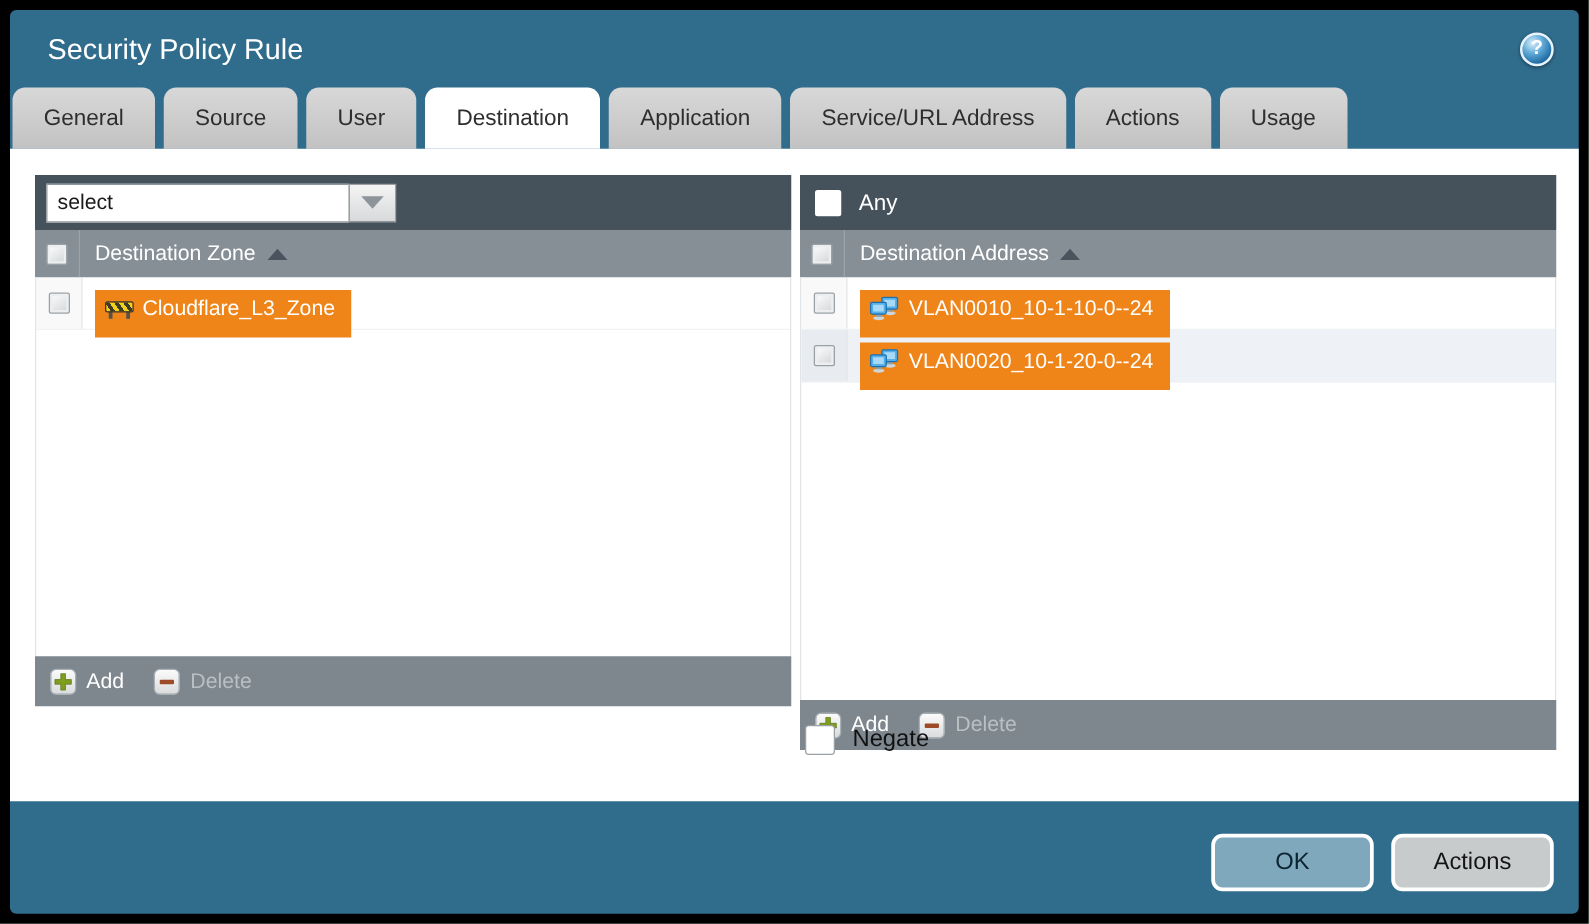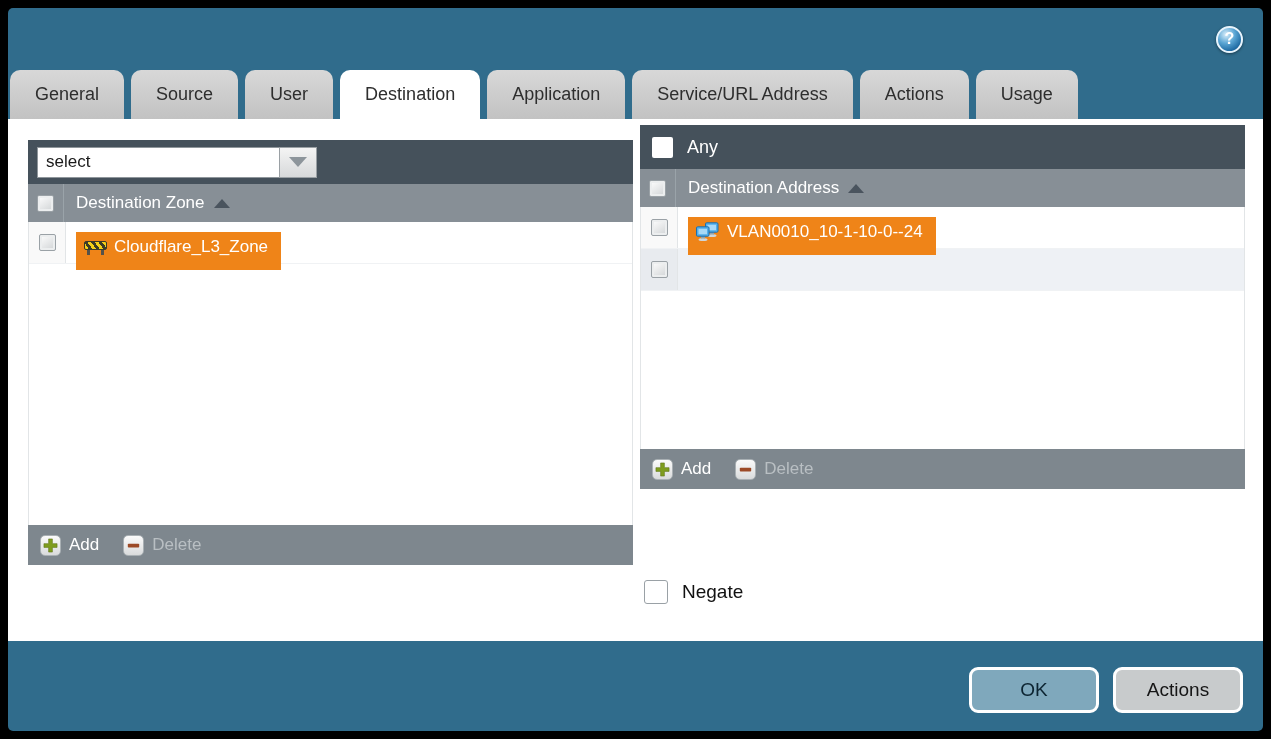--- a/index.html
+++ b/index.html
@@ -29,21 +29,21 @@
   .tab {
     background:linear-gradient(#d8d8d8,#c2c2c2); color:#2e2e2e; font-size:18px;
     padding:0 25px; display:flex; align-items:center;
     border-radius:10px 10px 0 0; cursor:pointer; white-space:nowrap;
   }
   .tab.active { background:#fff; }
   
   .content { position:absolute; left:0; top:111px; width:1255px; height:522px; background:#fff; }
   .panel { position:absolute; display:flex; flex-direction:column; }
   .panel-left  { left:20px;  top:21px; width:605px; height:425px; }
-  .panel-right { left:632px; top:6px; width:605px; height:364px; }
+  .panel-right { left:632px; top:21px; width:605px; height:460px; }
   .panel-toolbar {
     flex:0 0 44px; background:#45515B; display:flex; align-items:center; padding:0 9px;
   }
   .combo { display:flex; height:31px; }
   .combo input {
     width:242px; border:1px solid #8f969b; border-right:none; font-size:17px;
     padding:0 8px; color:#1a1a1a; outline:none; font-family:inherit; border-radius:0;
   }
   .combo-btn {
     width:38px; background:linear-gradient(#f4f4f4,#d7d9da); border:1px solid #9aa0a4;
@@ -121,20 +121,21 @@
   }
   .btn-ok { background:#7FA8BC; color:#0c2431; }
   .btn-cancel { background:#C8CBCC; color:#151515; }
 </style>
 </head>
 <body>
 
 <div class="dialog">
 
   <div class="titlebar">
+    <span class="title">Security Policy Rule</span>
     <span class="help">?</span>
   </div>
 
   <div class="tabbar">
     <div class="tab">General</div>
     <div class="tab">Source</div>
     <div class="tab">User</div>
     <div class="tab active">Destination</div>
     <div class="tab">Application</div>
     <div class="tab">Service/URL Address</div>
@@ -221,20 +222,33 @@
               <rect x="0.5" y="4.8" width="12.5" height="9.4" rx="1.2" fill="#55b0ea" stroke="#1d6fae"></rect>
               <rect x="2.5" y="6.8" width="8.5" height="5.4" fill="#a8d9f7"></rect>
             </svg>
             <span>VLAN0010_10-1-10-0--24</span>
           </span>
         </div>
         <div class="row alt">
           <span class="cbcell">
             <span class="cb"></span>
           </span>
+          <span class="chip">
+            <svg width="24" height="20" viewBox="0 0 24 20">
+              <ellipse cx="16" cy="13.5" rx="4.5" ry="1.6" fill="#cfd6da"></ellipse>
+              <rect x="14" y="10" width="4" height="2.5" fill="#8fa3ad"></rect>
+              <rect x="9.5" y="0.8" width="12.5" height="9.4" rx="1.2" fill="#55b0ea" stroke="#1d6fae"></rect>
+              <rect x="11.5" y="2.8" width="8.5" height="5.4" fill="#a8d9f7"></rect>
+              <ellipse cx="7" cy="17.5" rx="4.5" ry="1.6" fill="#cfd6da"></ellipse>
+              <rect x="5" y="14" width="4" height="2.5" fill="#8fa3ad"></rect>
+              <rect x="0.5" y="4.8" width="12.5" height="9.4" rx="1.2" fill="#55b0ea" stroke="#1d6fae"></rect>
+              <rect x="2.5" y="6.8" width="8.5" height="5.4" fill="#a8d9f7"></rect>
+            </svg>
+            <span>VLAN0020_10-1-20-0--24</span>
+          </span>
         </div>
       </div>
       <div class="panel-footer">
         <span class="ftbtn">
           <span class="iconbox">
             <svg width="15" height="15" viewBox="0 0 16 16">
                 <path d="M6 1h4v5h5v4h-5v5H6v-5H1V6h5z" fill="#7f9d1f" stroke="#5d7416" stroke-width="0.6"></path>
               </svg>
           </span>
           <span class="add-label">Add</span>

